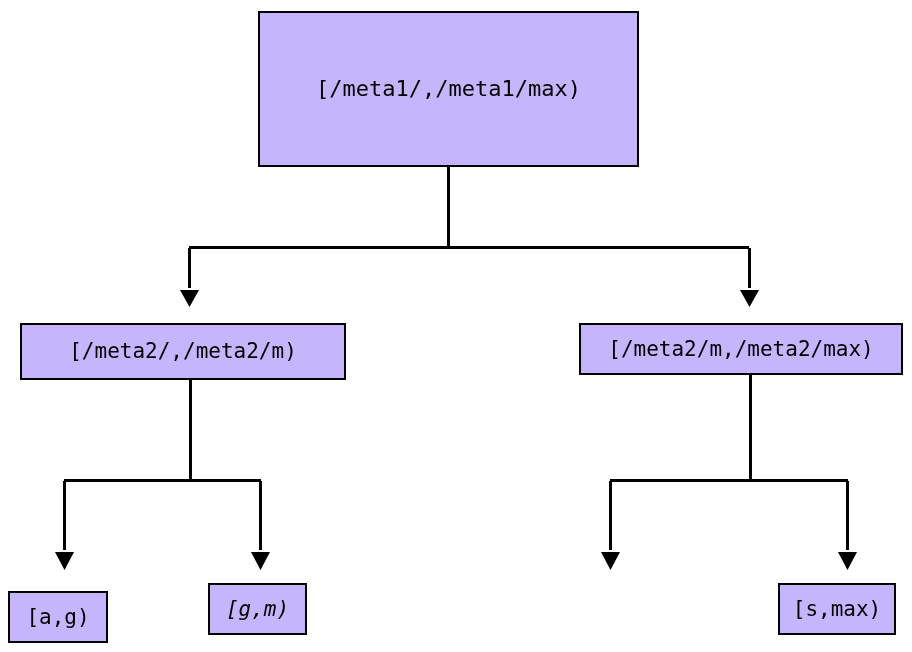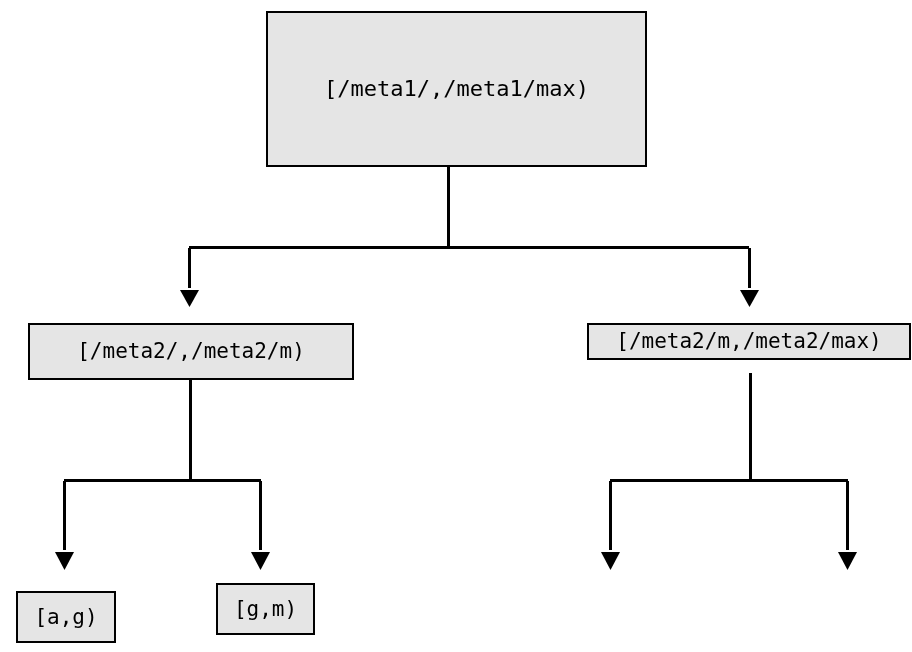--- a/index.html
+++ b/index.html
@@ -22,31 +22,30 @@
     position: absolute;
     left: 0;
     top: 0;
     width: 912px;
     height: 652px;
   }
   .node-box {
     position: absolute;
     box-sizing: border-box;
     border: 2px solid #000000;
-    background: #e5e5e5;
+    background: #c4b5fd;
     display: flex;
     align-items: center;
     justify-content: center;
     color: #000000;
     font-family: "DejaVu Sans Mono", "Liberation Mono", monospace;
     font-size: 21px;
     letter-spacing: 0px;
     white-space: pre;
     line-height: 1;
-    margin-left: 8px;
   }
   .node-label {
     display: block;
     white-space: pre;
   }
   
   .node-root {
     left: 258px;
     top: 11px;
     width: 381px;
@@ -57,35 +56,36 @@
   .node-mid-left {
     left: 20px;
     top: 323px;
     width: 326px;
     height: 57px;
   }
   .node-mid-right {
     left: 579px;
     top: 323px;
     width: 324px;
-    height: 37px;
+    height: 52px;
   }
   
   .node-leaf-1 {
     left: 8px;
     top: 591px;
     width: 100px;
     height: 52px;
     text-align: right;
   }
   .node-leaf-2 {
     left: 208px;
     top: 583px;
     width: 99px;
     height: 52px;
+    font-style: italic;
   }
   .node-leaf-3 {
     left: 553px;
     top: 583px;
     width: 100px;
     height: 52px;
   }
   .node-leaf-4 {
     left: 778px;
     top: 583px;
@@ -144,14 +144,17 @@
 
   <div class="node-box node-leaf-1">
     <span class="node-label">[a,g)</span>
   </div>
 
   <div class="node-box node-leaf-2">
     <span class="node-label">[g,m)</span>
   </div>
 
 
+  <div class="node-box node-leaf-4">
+    <span class="node-label">[s,max)</span>
+  </div>
 
 </div>
 
 </body></html>

